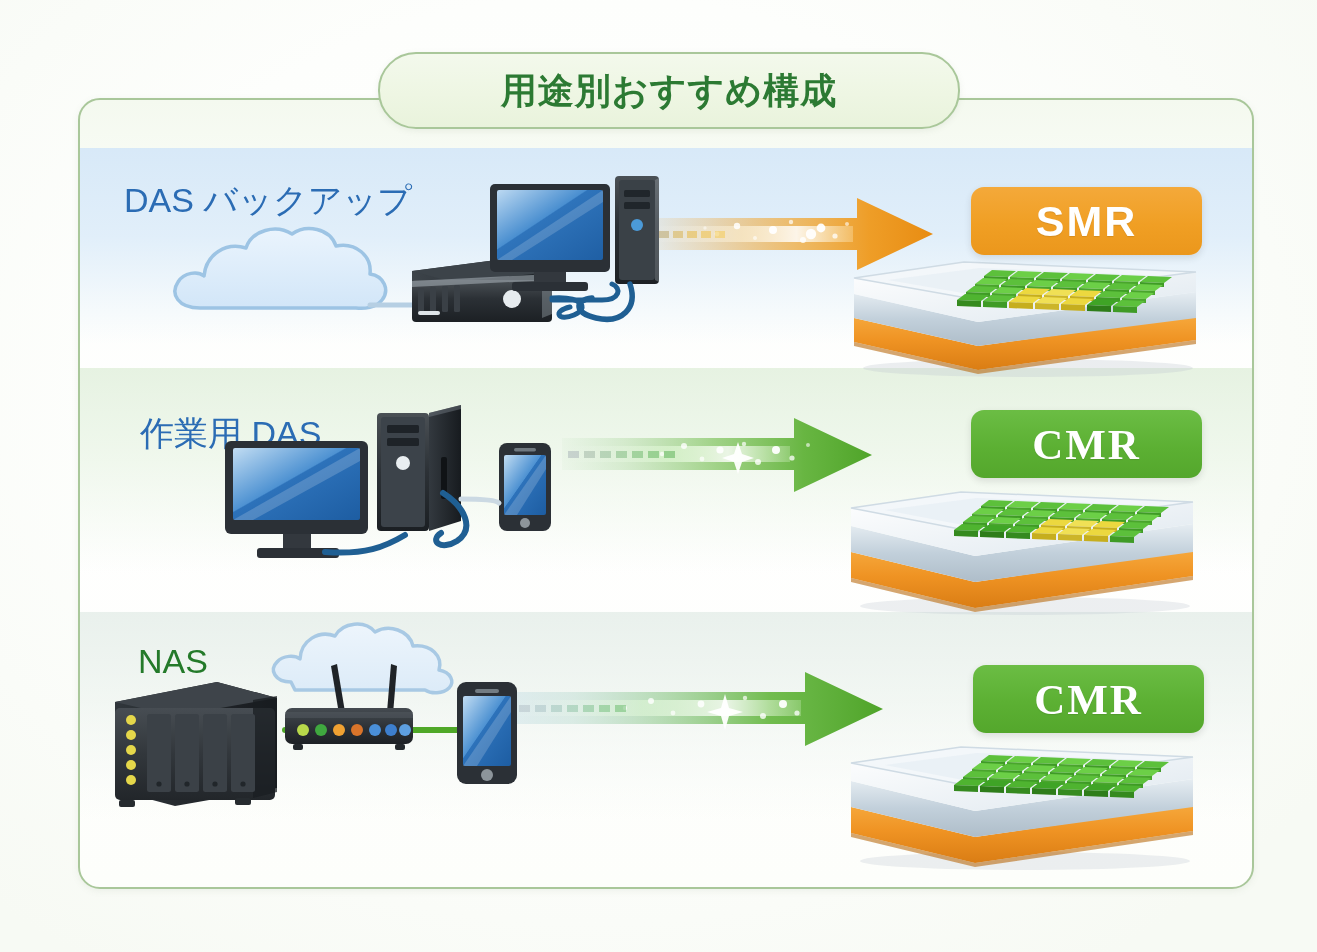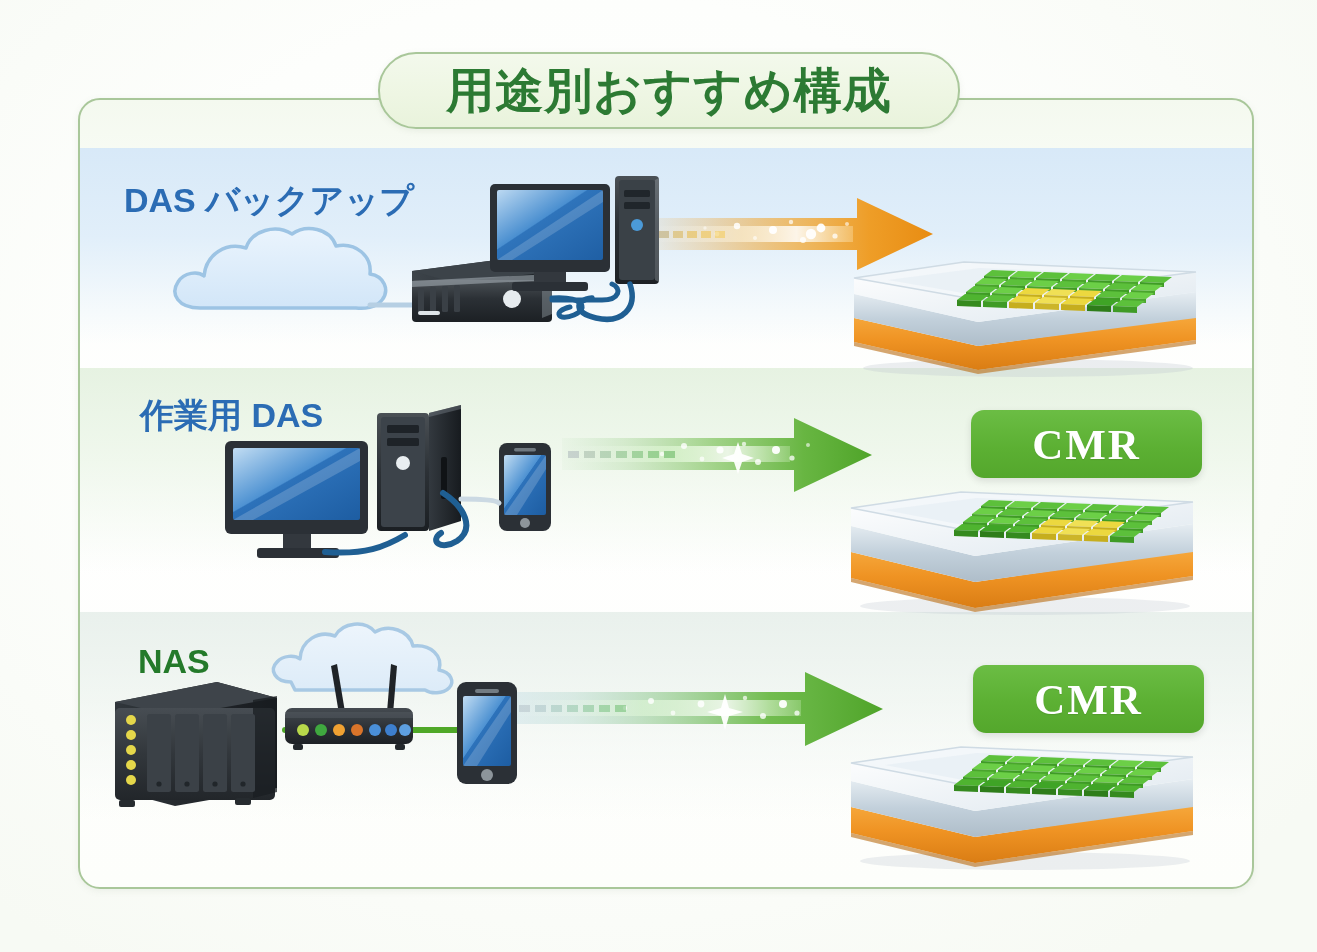--- a/index.html
+++ b/index.html
@@ -47,21 +47,21 @@
     border: 2px solid #a9c79a;
     border-radius: 38px;
     background: linear-gradient(180deg, #f3f9ec 0%, #eef6e3 55%, #e9f3dc 100%);
     box-shadow: 0 2px 6px rgba(130,150,120,0.12);
     display: flex;
     align-items: center;
     justify-content: center;
     z-index: 30;
   }
   #title-text {
-    font-size: 48px;
+    font-size: 36px;
     font-weight: bold;
     color: #2c7a33;
     letter-spacing: 1px;
     line-height: 1;
     white-space: nowrap;
   }
 
   
   .band {
     position: absolute;
@@ -90,29 +90,29 @@
       rgba(228,237,232,0.80) 0%,
       rgba(236,243,238,0.64) 45%,
       rgba(245,249,246,0.34) 82%,
       rgba(253,254,253,0.0) 100%);
   }
 
   
   .row-label {
     position: absolute;
     font-size: 34px;
-    font-weight: bold;
+    font-weight: normal;
     line-height: 1;
     white-space: nowrap;
     z-index: 12;
   }
   .lbl-blue  { color: #2b6cb4; }
   .lbl-green { color: #247a2a; }
   #label1 { left: 124px; top: 183px; }
-  #label2 { left: 140px; top: 398px; }
+  #label2 { left: 140px; top: 416px; }
   #label3 { left: 138px; top: 644px; }
 
   
   .badge {
     position: absolute;
     width: 231px;
     height: 68px;
     border-radius: 13px;
     display: flex;
     align-items: center;
@@ -810,20 +810,23 @@
             <path d="M240 24 L264 25 L264 31 L240 30 Z" fill="#358a1f"></path>
           <path d="M274 19 L298 20 L290 26 L266 25 Z" fill="#3fa426"></path>
             <path d="M266 25 L290 26 L290 32 L266 31 Z" fill="#2e7d1a"></path>
           <path d="M300 20 L324 21 L316 27 L292 26 Z" fill="#4fb430"></path>
             <path d="M292 26 L316 27 L316 33 L292 32 Z" fill="#358a1f"></path>
         </g>
       </g>
     </svg>
   </div>
 
+  <div class="badge badge-smr" id="badge1">
+    <span class="badge-text">SMR</span>
+  </div>
   <div class="badge badge-cmr" id="badge2">
     <span class="badge-text">CMR</span>
   </div>
   <div class="badge badge-cmr" id="badge3">
     <span class="badge-text">CMR</span>
   </div>
 
 </div>
 
 </body></html>

